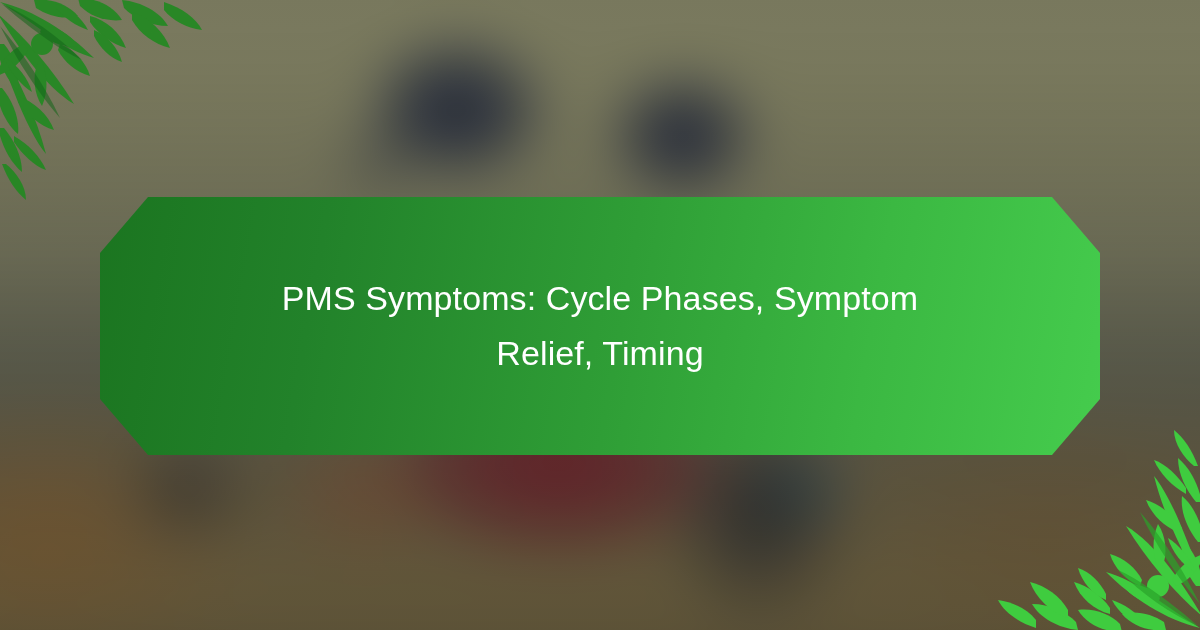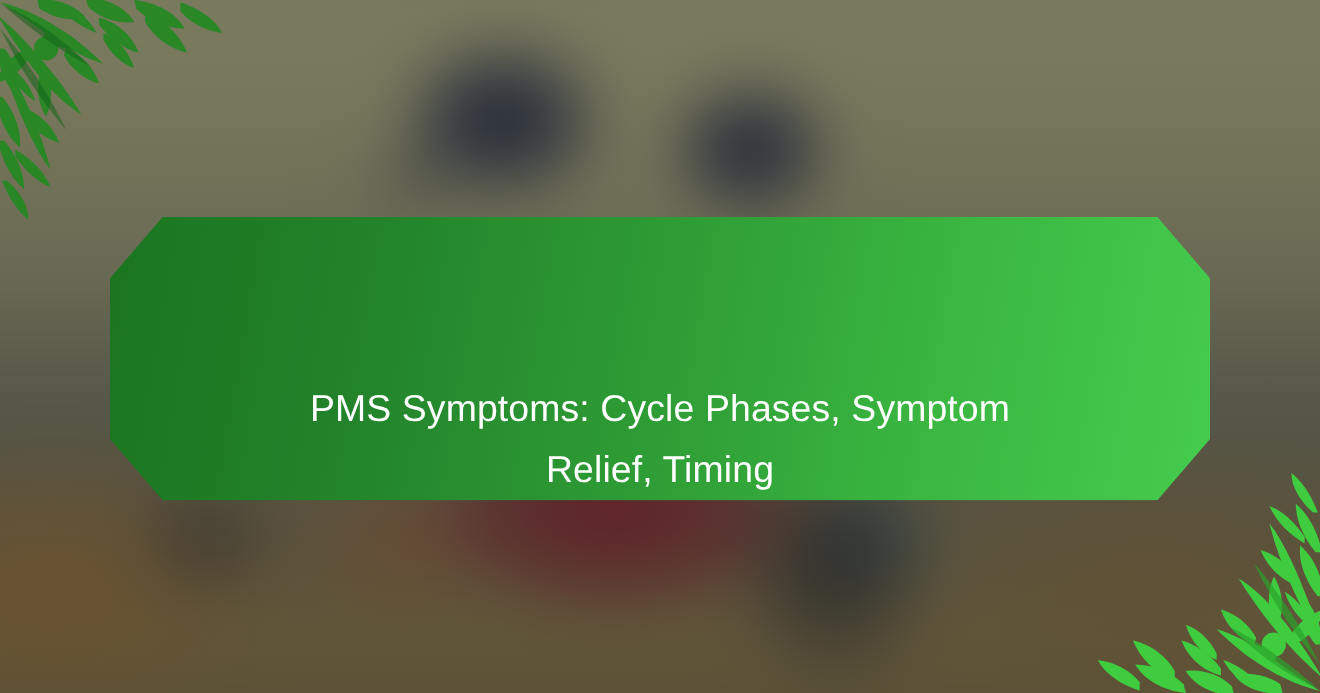--- a/index.html
+++ b/index.html
@@ -81,21 +81,21 @@
       48px 0,
       calc(100% - 48px) 0,
       100% 56px,
       100% calc(100% - 56px),
       calc(100% - 48px) 100%,
       48px 100%,
       0 calc(100% - 56px),
       0 56px
     );
     display: flex;
-    align-items: flex-end;
+    align-items: center;
     justify-content: center;
     box-sizing: border-box;
     padding: 0 70px;
   }
   .banner-title {
     margin: 0;
     color: #ffffff;
     font-size: 34px;
     font-weight: 400;
     line-height: 1.62;

